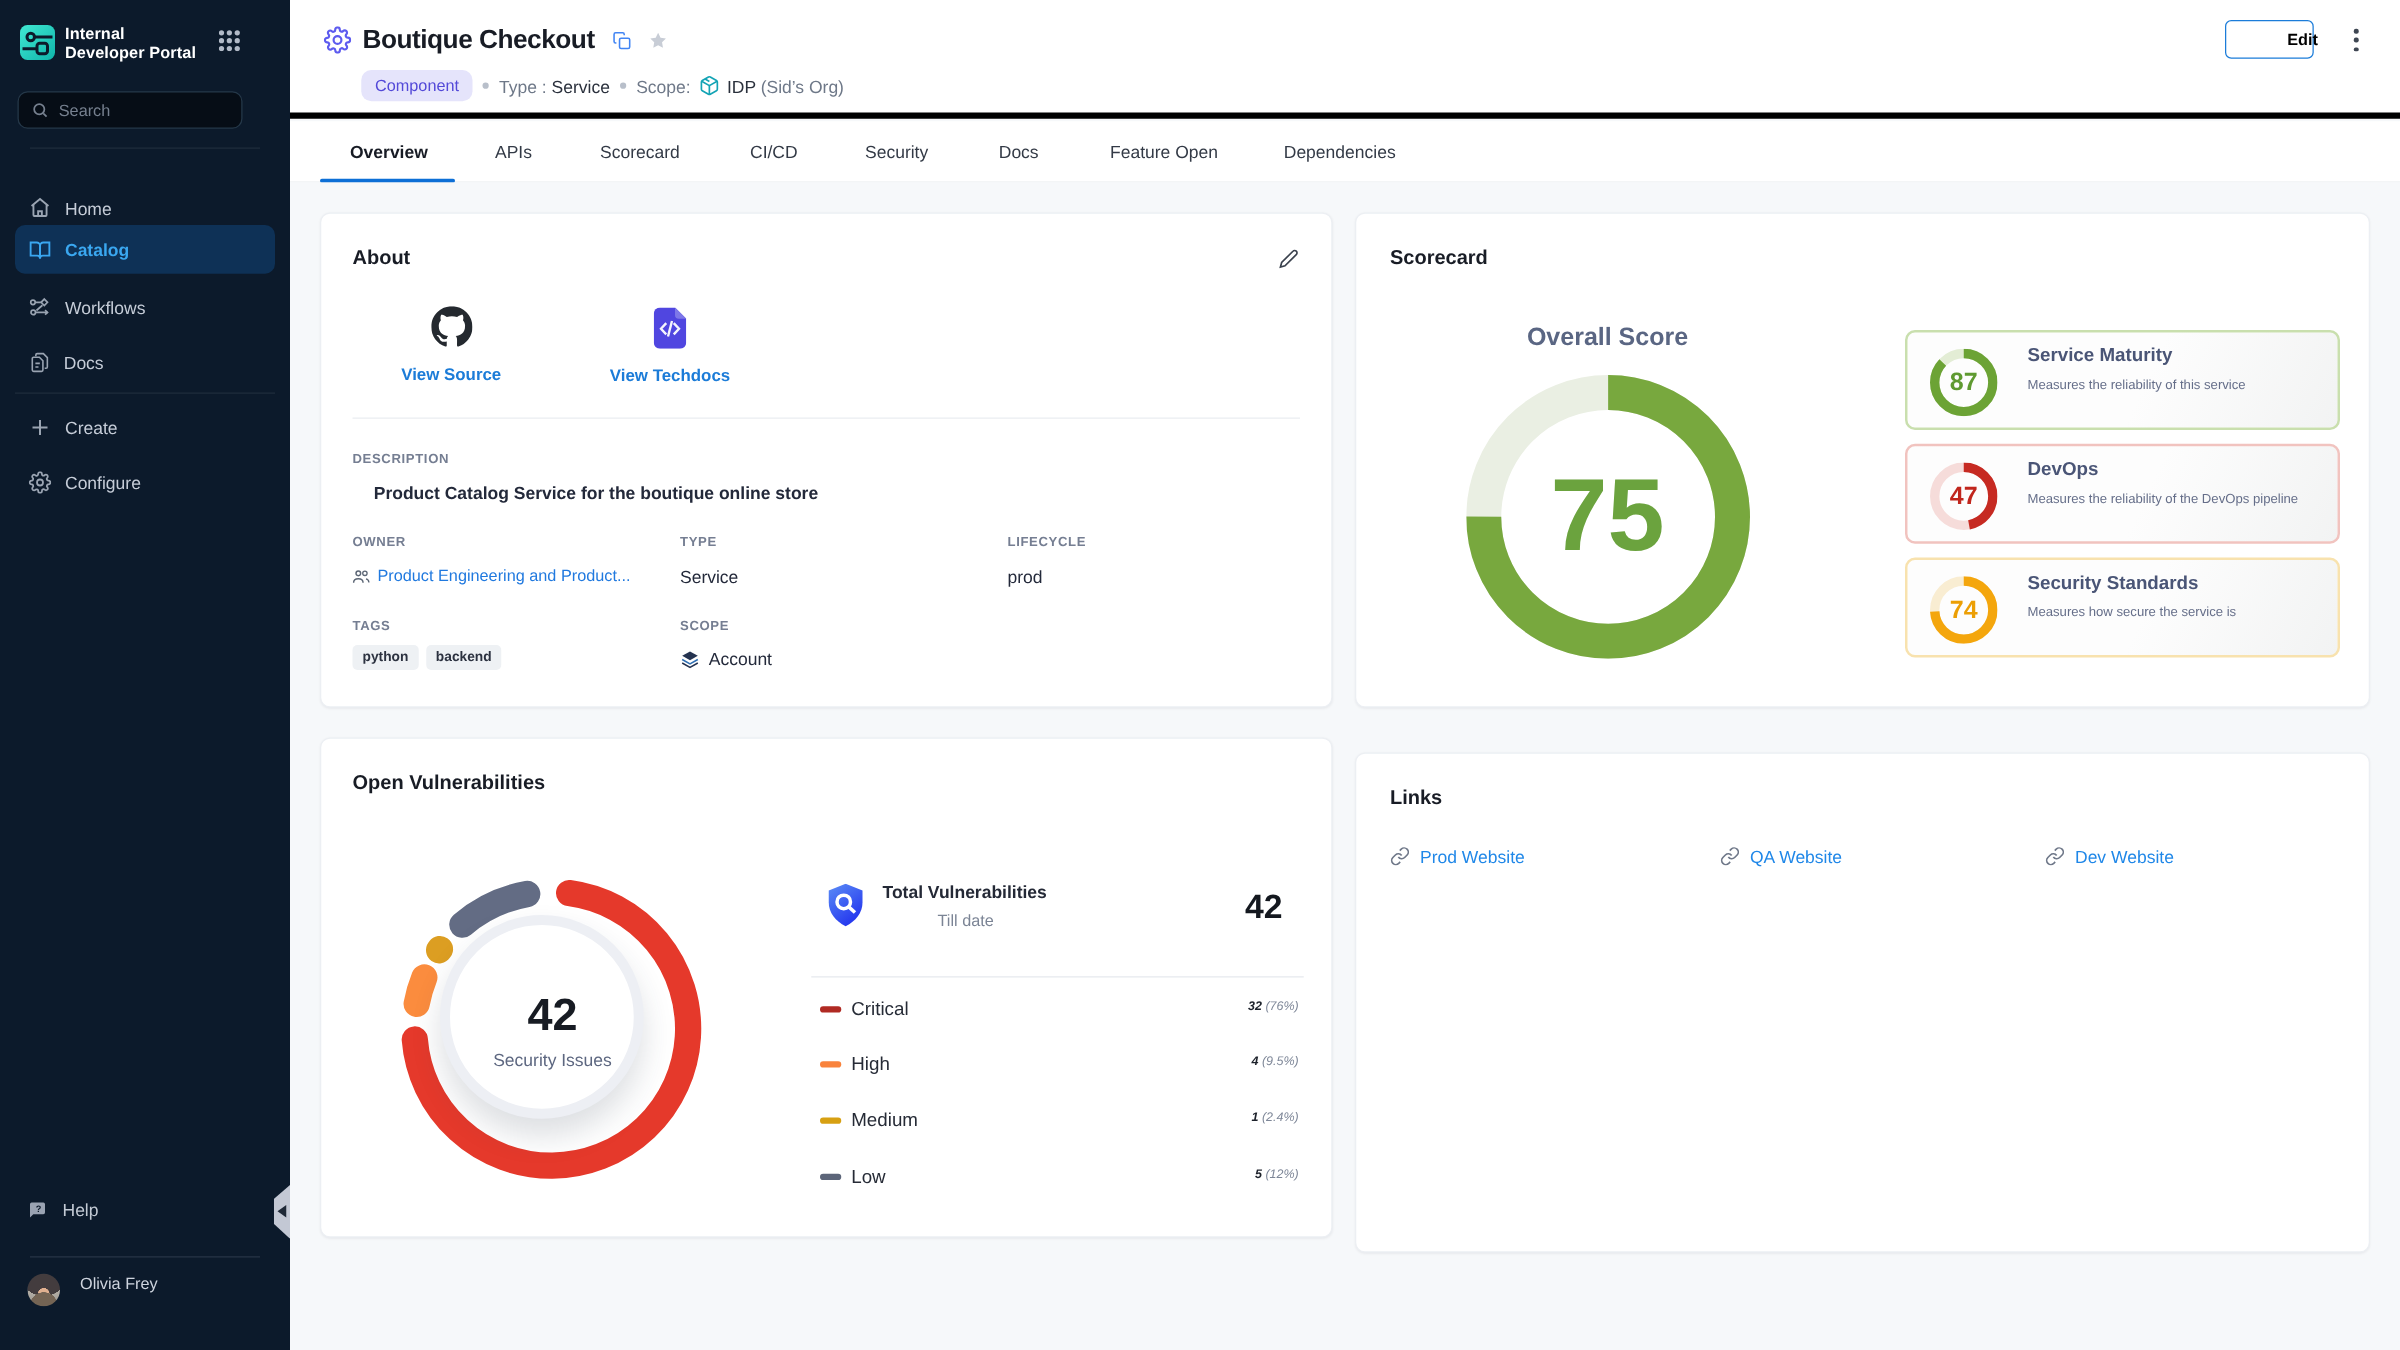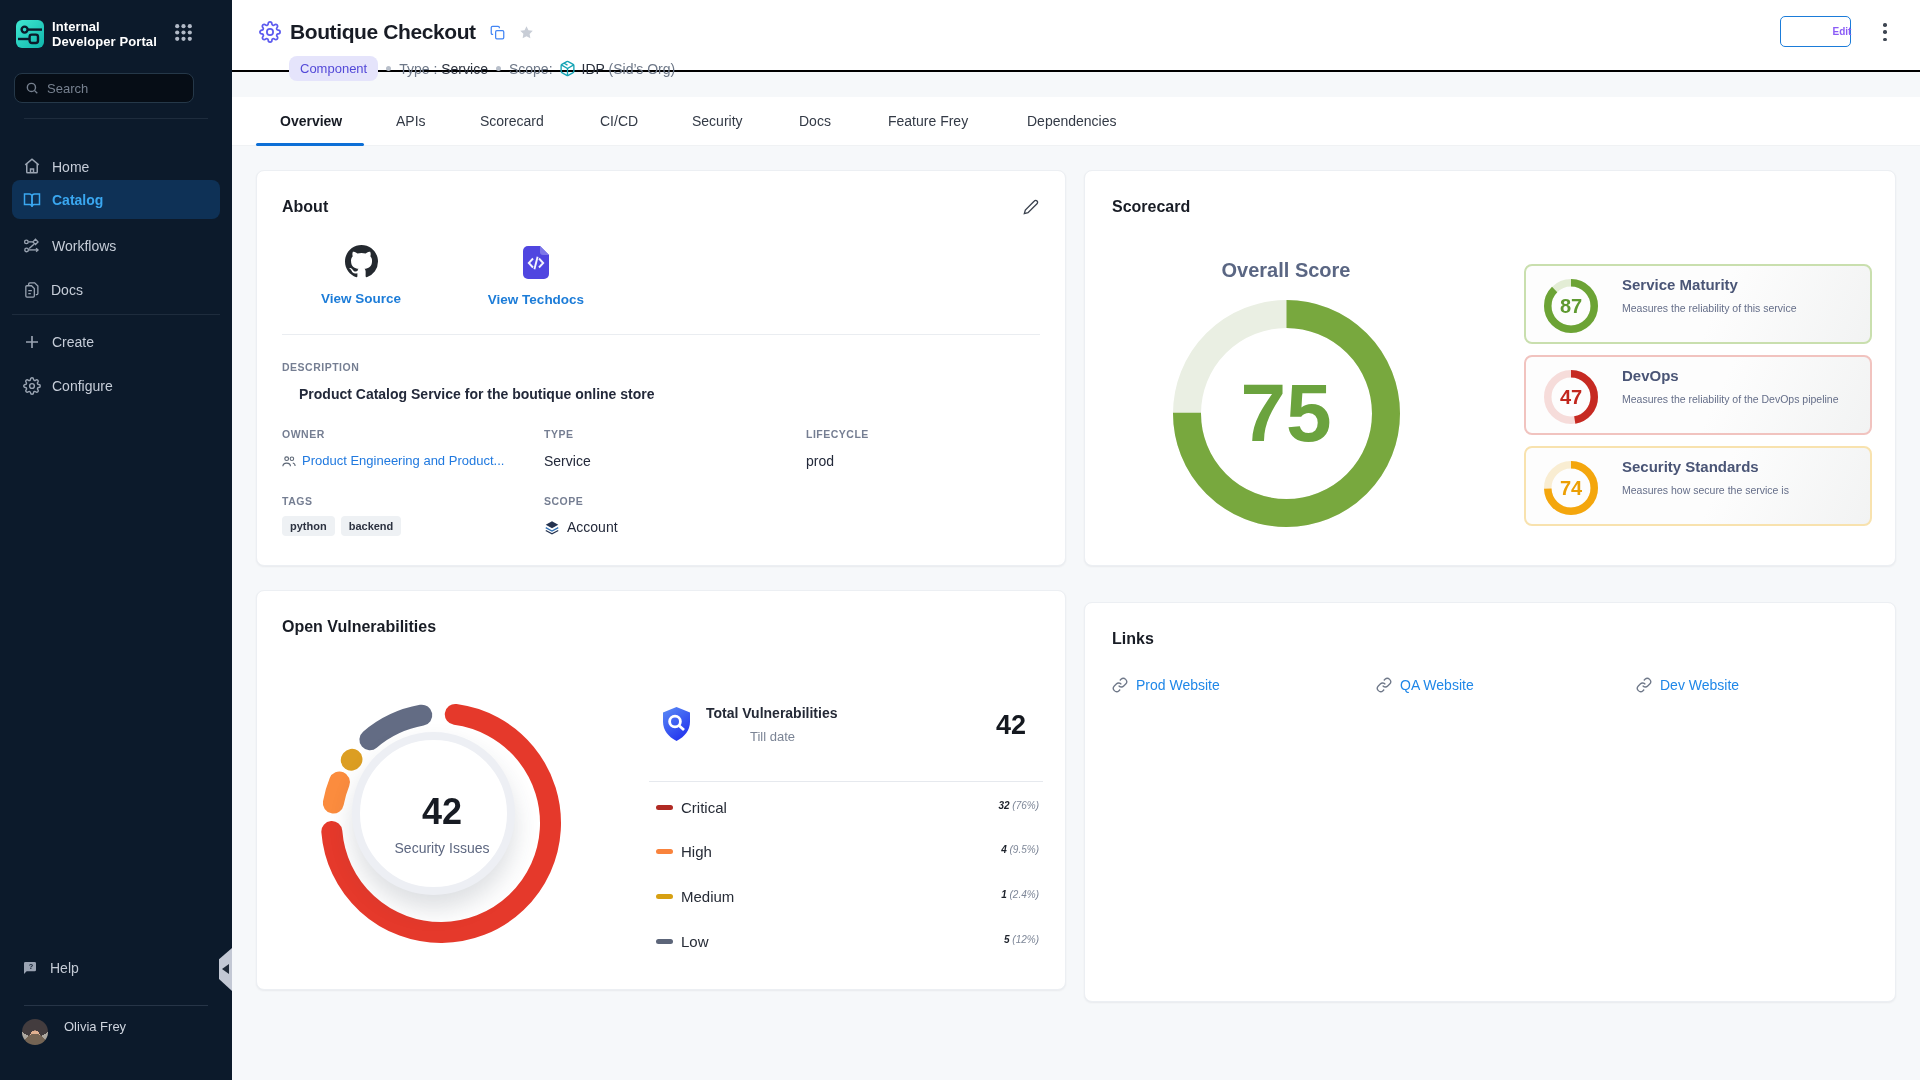--- a/index.html
+++ b/index.html
@@ -21,29 +21,29 @@
 #help-row { position:absolute; left:22px; top:956px; display:flex; align-items:center; color:#c3cad4; font-size:14px; height:24px; }
 #user-row { position:absolute; left:22px; top:1019px; display:flex; align-items:flex-start; color:#ced4de; font-size:13px; }
 #avatar { width:26px; height:26px; border-radius:50%; margin-right:16px;
   background:
    radial-gradient(circle at 50% 100%, #746454 0 38%, rgba(116,100,84,0) 39%),
    radial-gradient(circle at 50% 62%, #e0b090 0 22%, rgba(224,176,144,0) 23%),
    radial-gradient(ellipse 60% 42% at 50% 26%, #433c3e 0 99%, rgba(67,60,62,0) 100%),
    linear-gradient(180deg,#cfcac2,#9b968e); }
 
 #main { position:absolute; left:232px; top:0; width:1688px; height:1080px; }
-#header { position:absolute; left:0; top:0; width:100%; height:72px; background:#fff; border-bottom:2px solid #000000; }
+#header { position:absolute; left:0; top:0; width:100%; height:95px; background:#fff; border-bottom:5px solid #000000; }
 #title-row { position:absolute; left:27px; top:20px; display:flex; align-items:center; }
 #page-title { font-size:21px; letter-spacing:-.4px; font-weight:700; color:#181c25; margin-left:9px; }
 #chips-row { position:absolute; left:57px; top:55px; height:27px; display:flex; align-items:center; }
 .chip-comp { background:#e5e4fb; color:#5349d8; font-size:13px; font-weight:500; border-radius:8px; padding:5px 11px; }
 .dot-sep { width:5px; height:5px; border-radius:50%; background:#b8bfca; margin:0 8px; }
 .h-gray { color:#6e7888; font-size:14px; }
 .h-dark { color:#2a303c; font-size:14px; }
-#edit-btn { position:absolute; left:1548px; top:16px; width:71px; height:31px; border:1.5px solid #1b7cd9; border-radius:5px; color:#8b5cf6; font-size:10px; font-weight:700; display:flex; align-items:center; justify-content:center; background:#fff;padding-left:46px; }
+#edit-btn { position:absolute; left:1548px; top:16px; width:71px; height:31px; border:1.5px solid #1b7cd9; border-radius:5px; color:#000000; font-size:13px; font-weight:700; display:flex; align-items:center; justify-content:center; background:#fff;padding-left:46px; }
 #kebab { position:absolute; left:1645px; top:21px; width:16px; height:22px; display:flex; flex-direction:column; align-items:center; justify-content:space-between; padding:2px 0;}
 #kebab i { width:3.5px; height:3.5px; border-radius:50%; background:#3e4652; }
 #tabs { position:absolute; left:0; top:97px; width:100%; height:49px; background:#fff; border-bottom:1px solid #f0f2f4; }
 .tab { position:absolute; top:0; height:48px; line-height:48px; font-size:14px; color:#333a46; font-weight:500; }
 .tab.active { color:#171b24; font-weight:700; }
 #tab-underline { position:absolute; left:24px; top:46px; width:108px; height:3px; background:#0d6fd6; border-radius:2px; }
 #content { position:absolute; left:0; top:146px; width:1688px; height:934px; background:#f6f8fa; }
 .card { position:absolute; background:#fff; border:1px solid #eceff3; border-radius:8px; box-shadow:0 1px 2px rgba(16,24,40,.06); }
 .card-title { position:absolute; left:25px; top:27px; font-size:16px; font-weight:700; color:#181c25; }
 
@@ -220,21 +220,21 @@
         <i></i>
       </div>
   </div>
   <div id="tabs">
     <span class="tab active" style="left:48px;">Overview</span>
     <span class="tab" style="left:164px;">APIs</span>
     <span class="tab" style="left:248px;">Scorecard</span>
     <span class="tab" style="left:368px;">CI/CD</span>
     <span class="tab" style="left:460px;">Security</span>
     <span class="tab" style="left:567px;">Docs</span>
-    <span class="tab" style="left:656px;">Feature Frey</span>
+    <span class="tab" style="left:656px;">Feature Open</span>
     <span class="tab" style="left:795px;">Dependencies</span>
     <div id="tab-underline"></div>
   </div>
   <div id="content">
     <div class="card" id="about">
       <div class="card-title">About</div>
       <svg width="16" height="16" viewBox="0 0 24 24" fill="none" stroke="#3b424e" stroke-width="2" style="position:absolute; right:26px; top:28px;">
           <path d="M17 3a2.83 2.83 0 1 1 4 4L7.5 20.5 2 22l1.5-5.5z"></path>
         </svg>
       <div class="src-item" style="left:40px;">

